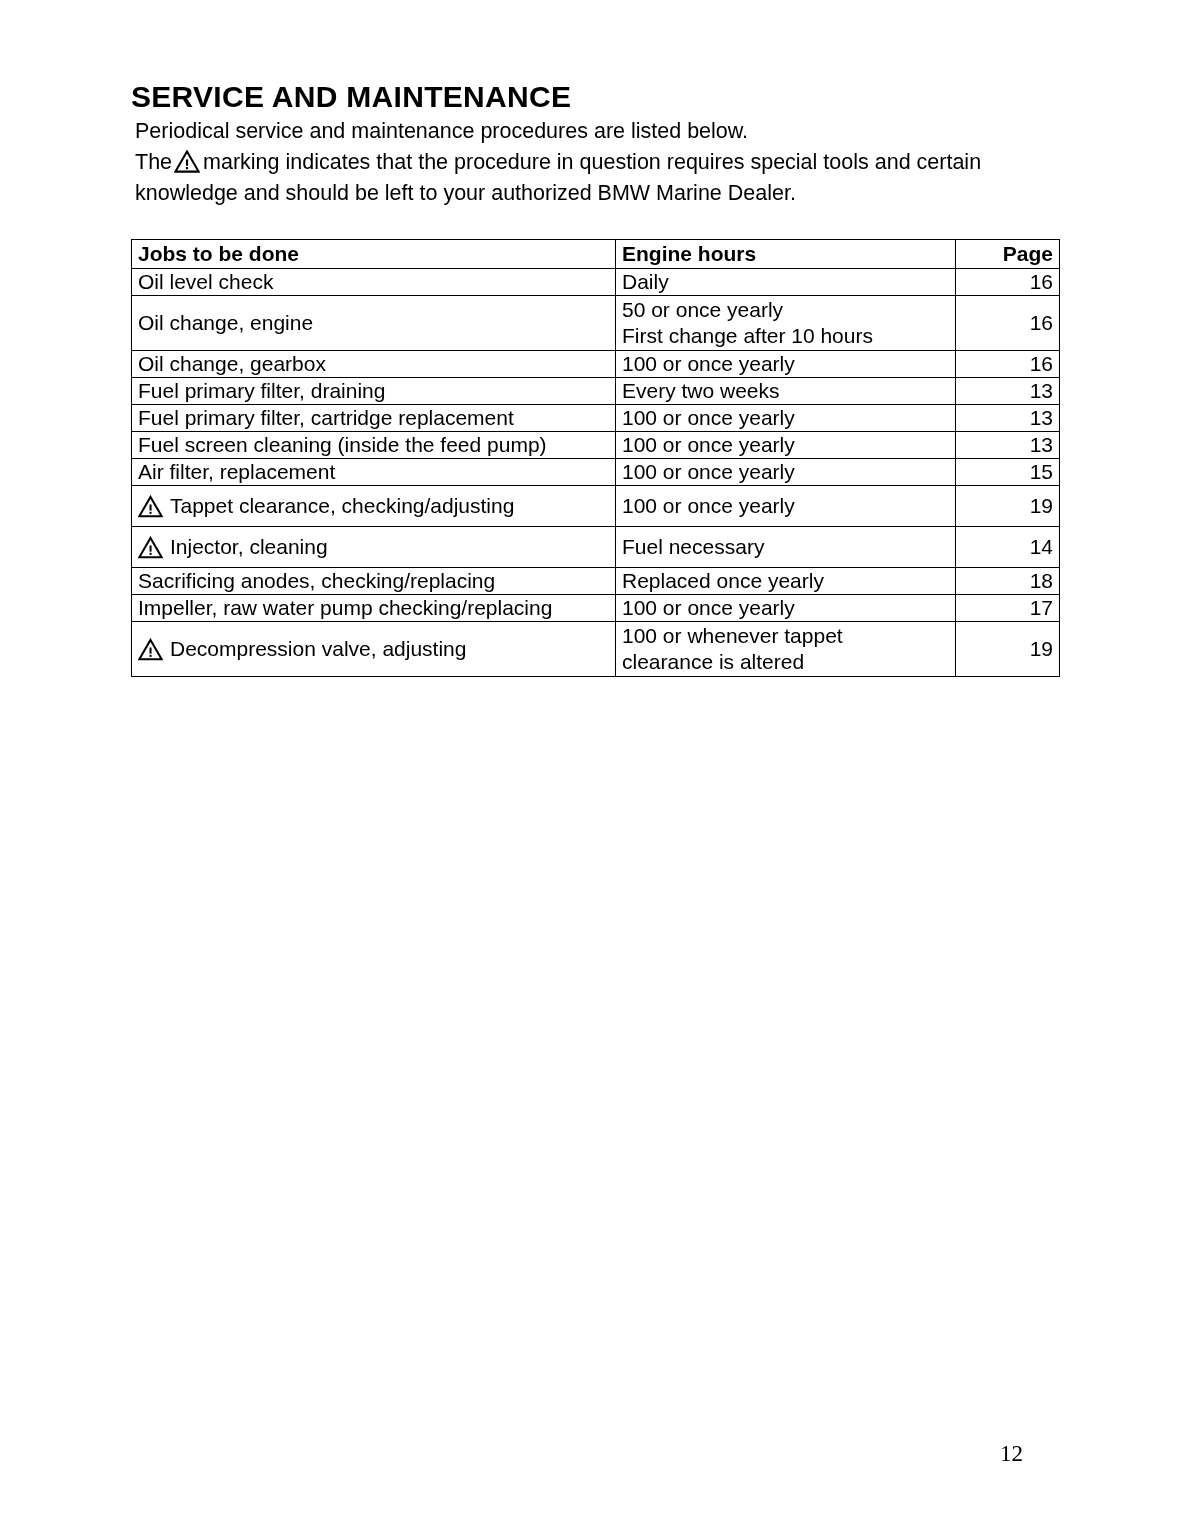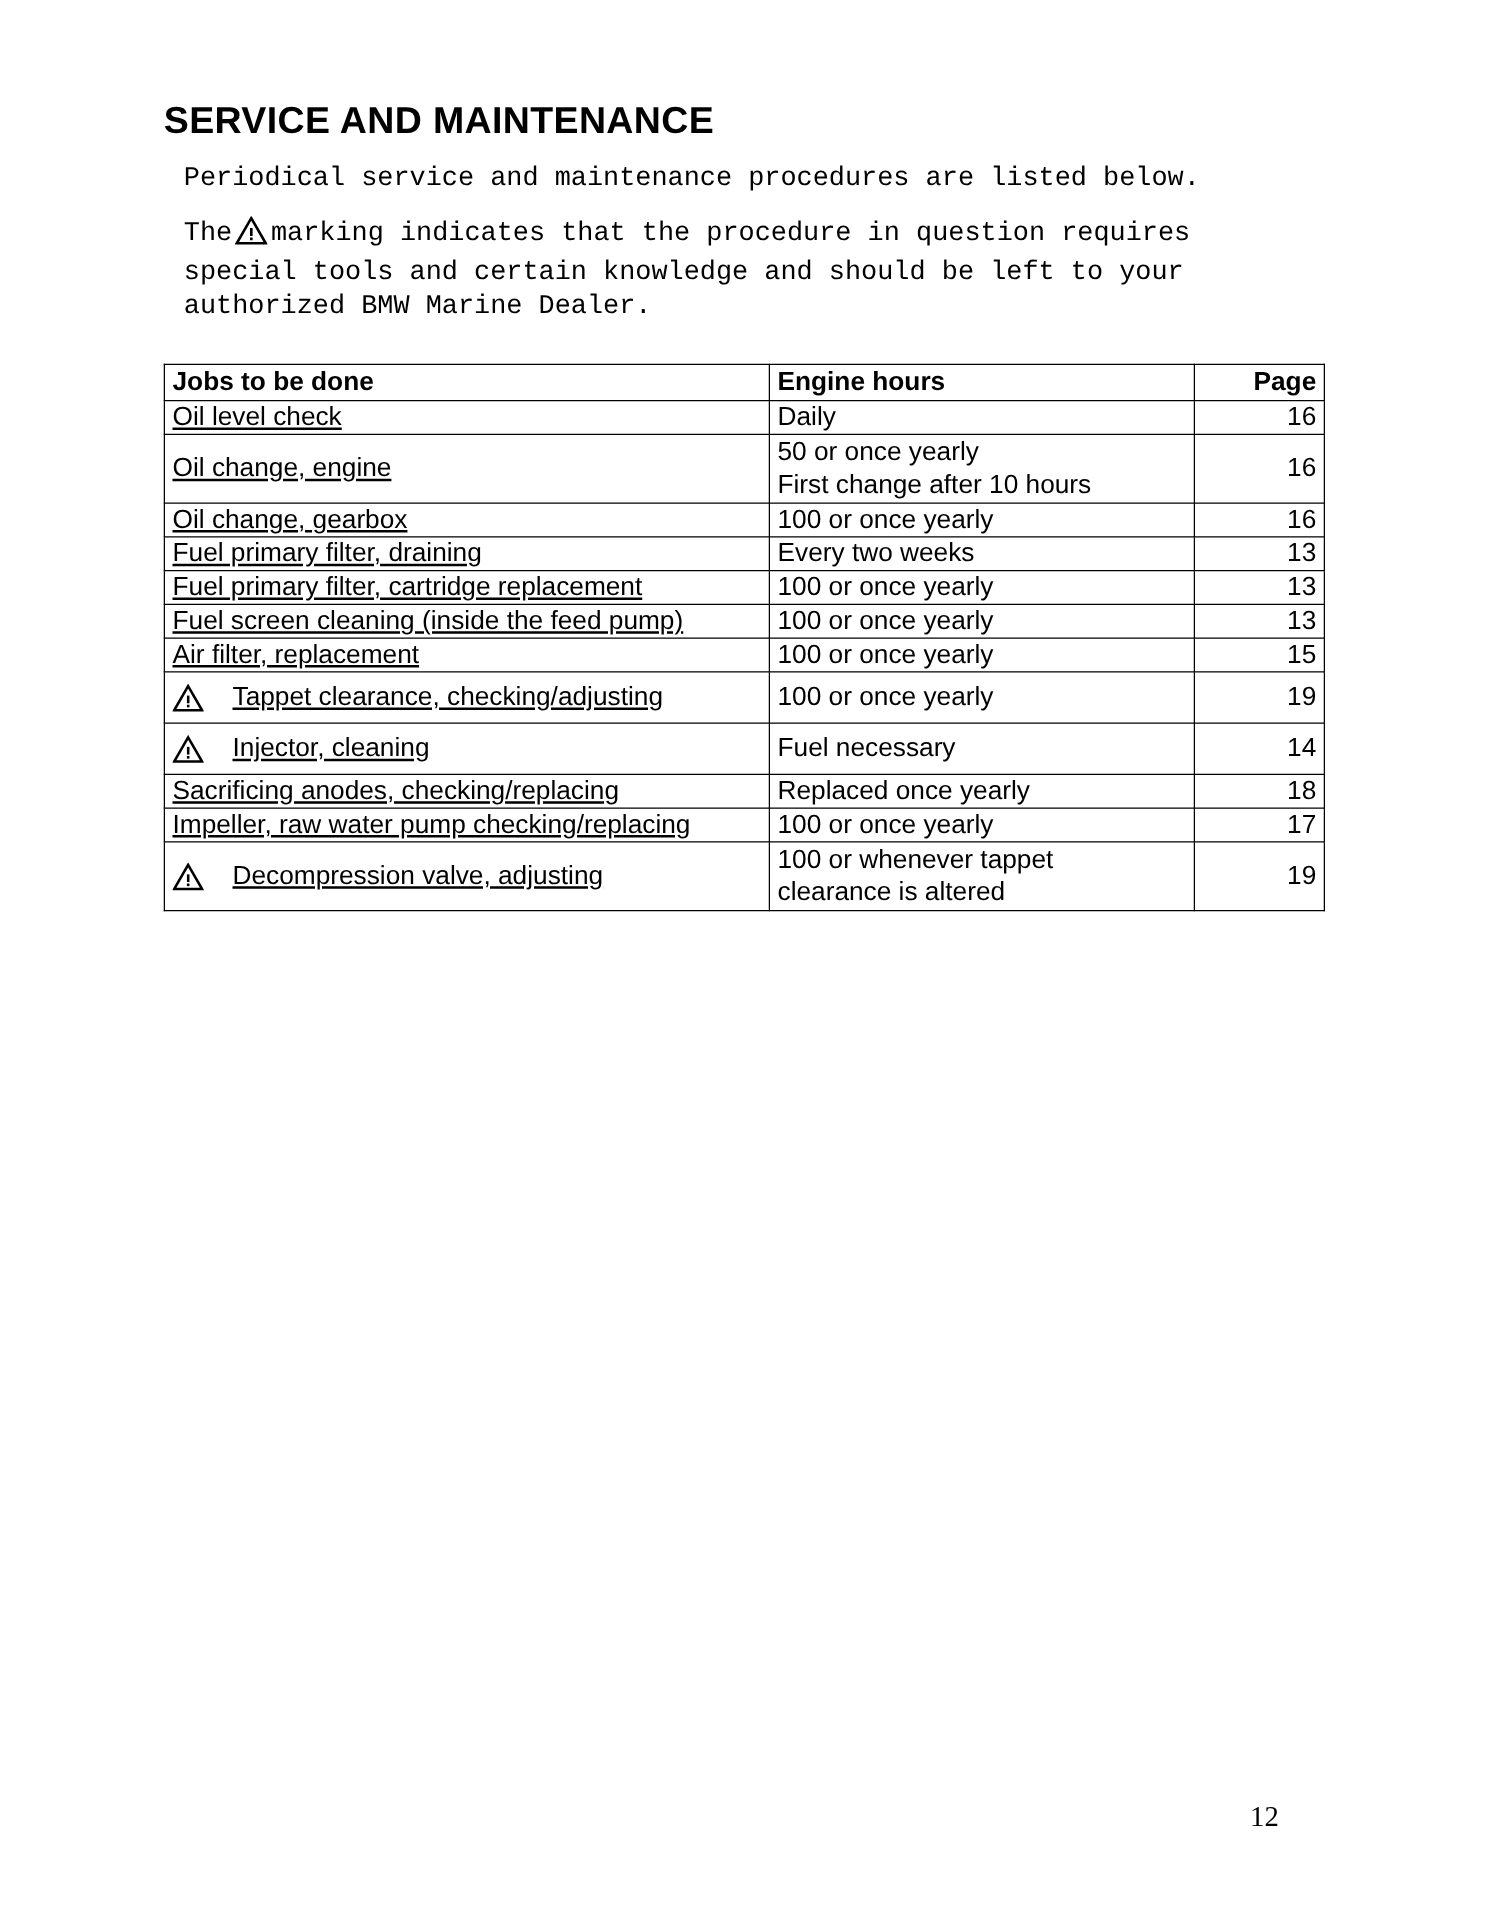--- a/index.html
+++ b/index.html
@@ -36,22 +36,22 @@
     font-weight: bold;
     letter-spacing: 0.3px;
     margin: 0 0 0 0;
     line-height: 34px;
     font-family: "Liberation Sans", sans-serif;
   }
 
   p.intro {
     font-size: 21.5px;
     line-height: 27px;
-    margin: 16px;
-    font-family: Liberation Mono, monospace;
+    margin: 4px;
+    font-family: Liberation Sans, sans-serif;
   }
 
   .para-1 { margin-top: 43px; }
   .para-2 { margin-top: 36px; }
 
   .warn-inline {
     display: inline-block;
     vertical-align: -4px;
     margin: 0 3px 0 2px;
   }
@@ -84,26 +84,25 @@
   table.maint td.page-cell,
   table.maint th.page-cell { text-align: right; }
 
   tr.r-single td { height: 26px; }
   tr.r-double td { height: 54px; }
   tr.r-icon   td { height: 40px; }
   tr.r-head   th { height: 28px; }
 
   .job-cell {
     white-space: nowrap;
-    text-decoration: underline;
   }
   .job-with-icon {
     display: flex;
     align-items: center;
-    gap: 23px;
+    gap: 7px;
   }
   .hours-line {
     display: block;
     white-space: nowrap;
   }
 
   .tri {
     display: inline-block;
     width: 25px;
     height: 23px;

